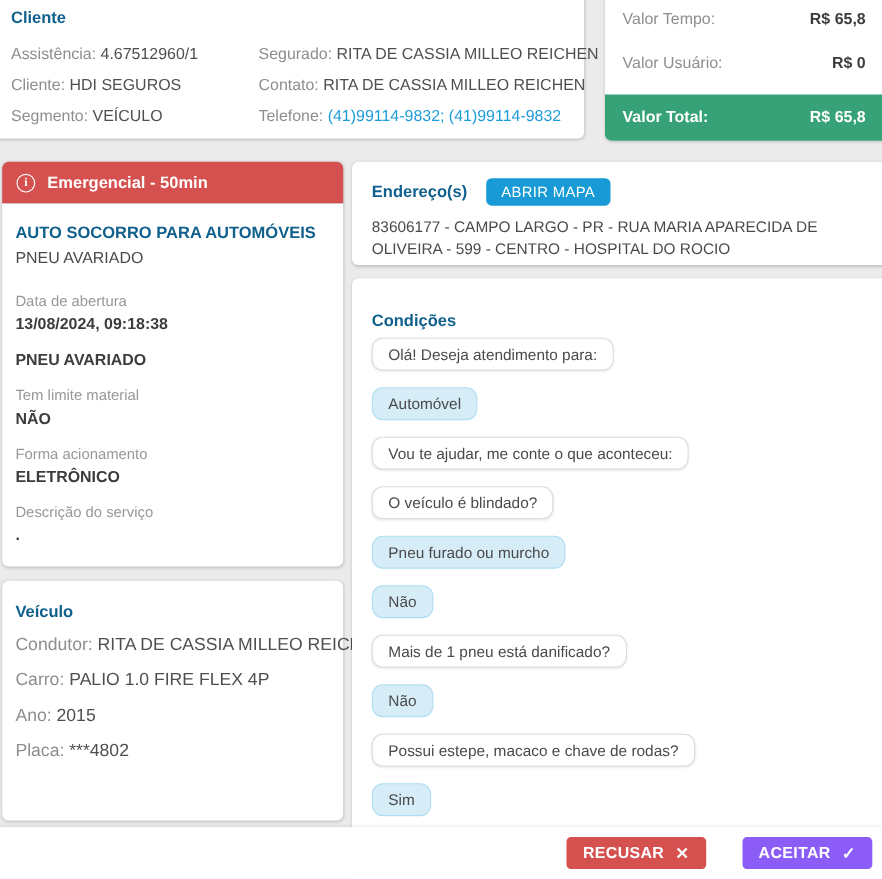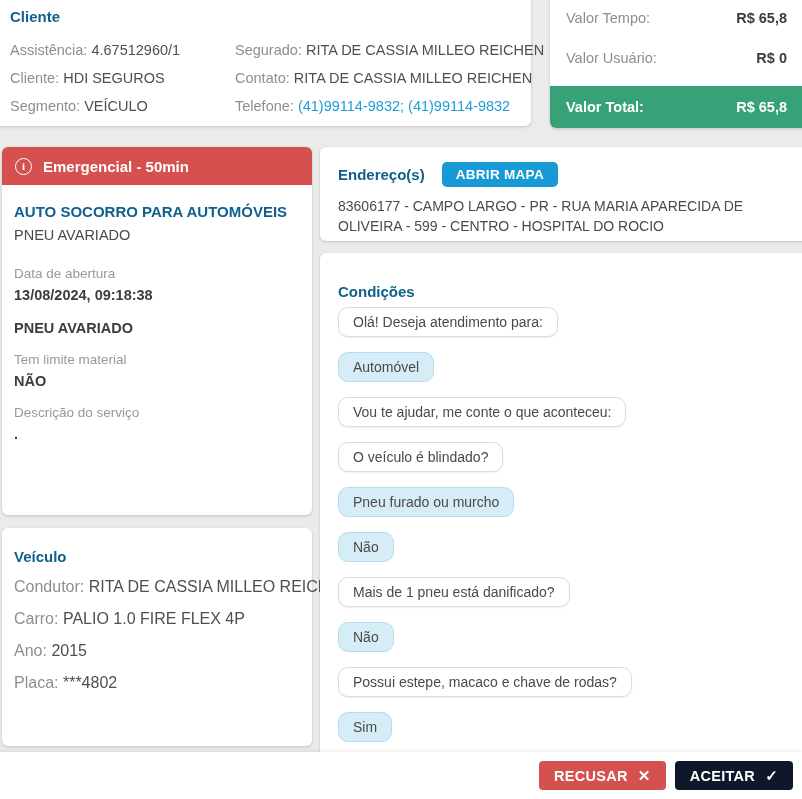--- a/index.html
+++ b/index.html
@@ -71,21 +71,21 @@
 
   #veiculo-card { left:2px; top:528px; width:310px; height:218px; padding:20px 12px; }
   #veiculo-card .field-row { line-height:32px; }
   #veiculo-card .card-title { display:block; margin-bottom:6px; }
 
   
   #endereco-card { left:320px; top:147px; width:492px; height:94px; padding:15px 18px; }
   .end-header { display:flex; align-items:center; gap:17px; }
   .map-btn {
     background:#189ad6; color:#fff; border:none; cursor:pointer;
-    font-family:inherit; font-size:13.5px; font-weight:bold; letter-spacing:.3px;
+    font-family:inherit; font-size:13.5px; font-weight:normal; letter-spacing:.3px;
     padding:5px 14px; border-radius:5px;
   }
   .address { margin-top:9px; font-size:14px; color:#4a4a4a; line-height:1.45; max-width:452px; }
 
   
   #condicoes-card {
     left:320px; top:253px; width:492px; height:560px;
     padding:30px 18px 0 18px; overflow:hidden;
   }
   #condicoes-card .card-title { display:block; margin-bottom:7px; }
@@ -104,21 +104,21 @@
     background:#fff; z-index:10; box-shadow:0 -1px 3px rgba(0,0,0,.08);
     display:flex; align-items:center; justify-content:flex-end;
     gap:9px; padding-right:9px;
   }
   .action-btn {
     height:29px; padding:0 15px; border:none; border-radius:4px; cursor:pointer;
     display:flex; align-items:center; gap:10px;
     font-family:Liberation Sans, sans-serif; font-size:14.5px; font-weight:bold; letter-spacing:.3px; color:#fff;
   }
   .btn-recusar { background:#d5514f; }
-  .btn-aceitar { background:#0f172a; }
+  .btn-aceitar { background:#8b5cf6;margin-left:24px; }
   .btn-icon { font-size:15px; font-weight:bold; }
 </style>
 </head>
 <body>
 
 <div class="card" id="cliente-card">
   <span class="card-title">Cliente</span>
   <div class="col col-left">
     <div class="field-row">
       <span class="f-label">Assistência:</span>
@@ -175,20 +175,24 @@
   <div class="group">
     <div class="g-label">Data de abertura</div>
     <div class="g-value">13/08/2024, 09:18:38</div>
   </div>
   <div class="group">
     <div class="g-value">PNEU AVARIADO</div>
   </div>
   <div class="group">
     <div class="g-label">Tem limite material</div>
     <div class="g-value">NÃO</div>
+  </div>
+  <div class="group">
+    <div class="g-label">Forma acionamento</div>
+    <div class="g-value">ELETRÔNICO</div>
   </div>
   <div class="group">
     <div class="g-label">Descrição do serviço</div>
     <div class="g-value">.</div>
   </div>
 </div>
 
 <div class="card" id="veiculo-card">
   <span class="card-title">Veículo</span>
   <div class="field-row">

